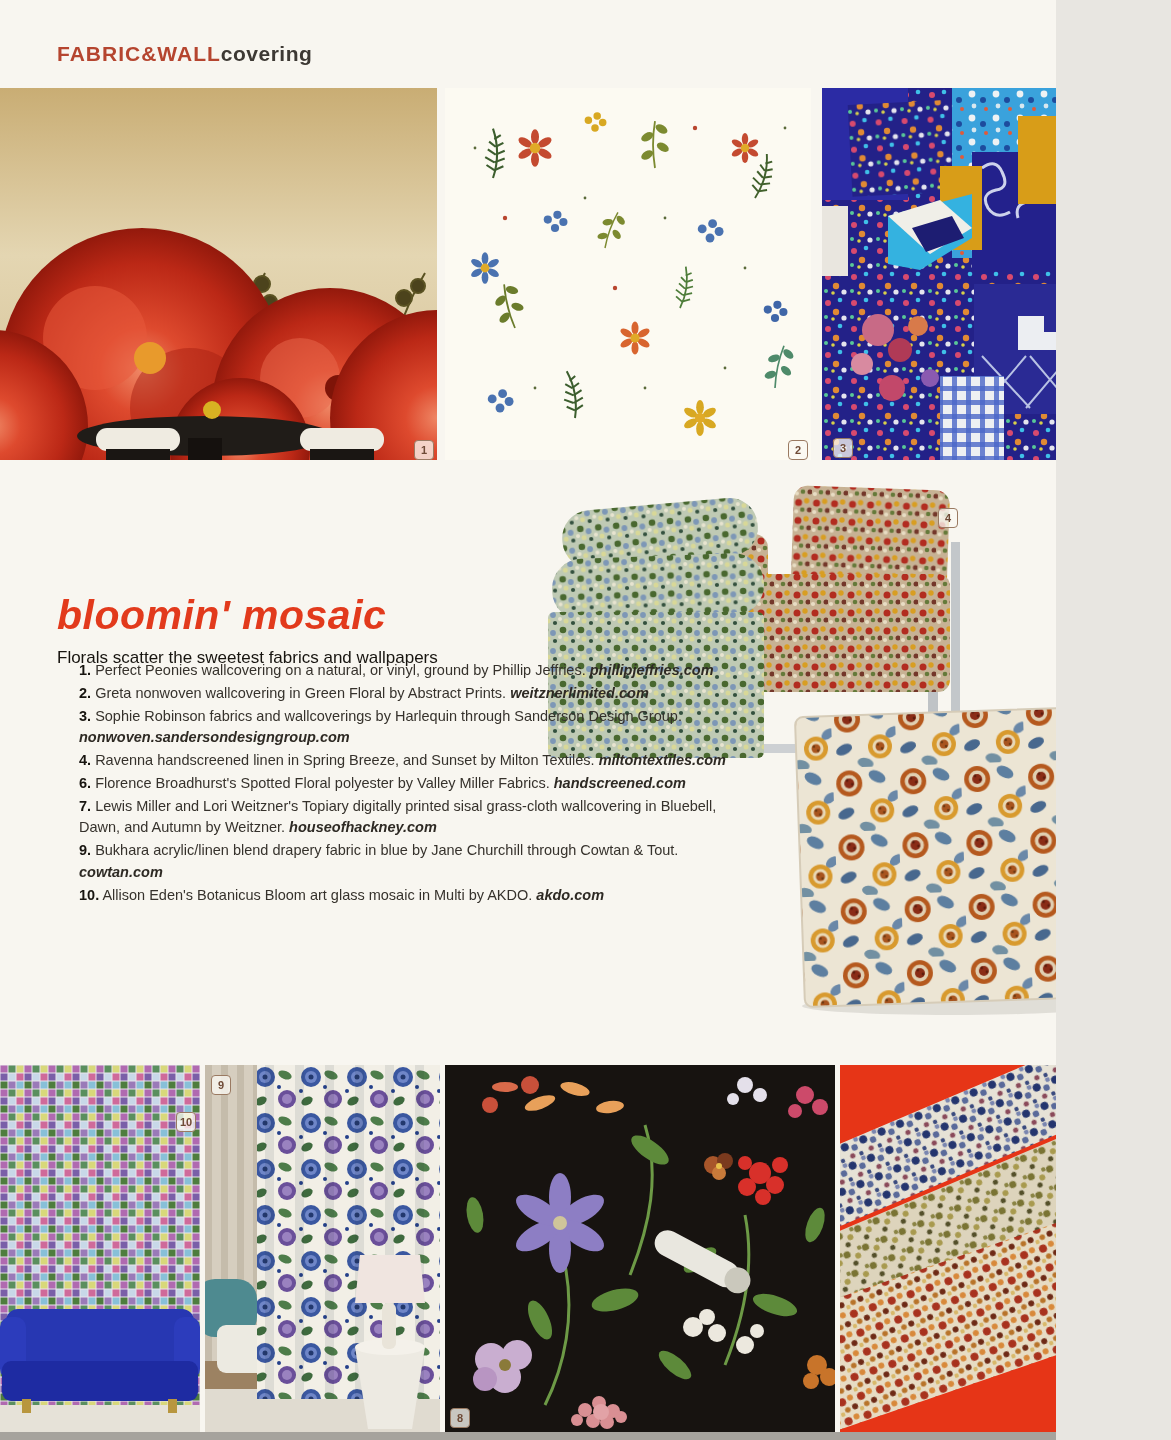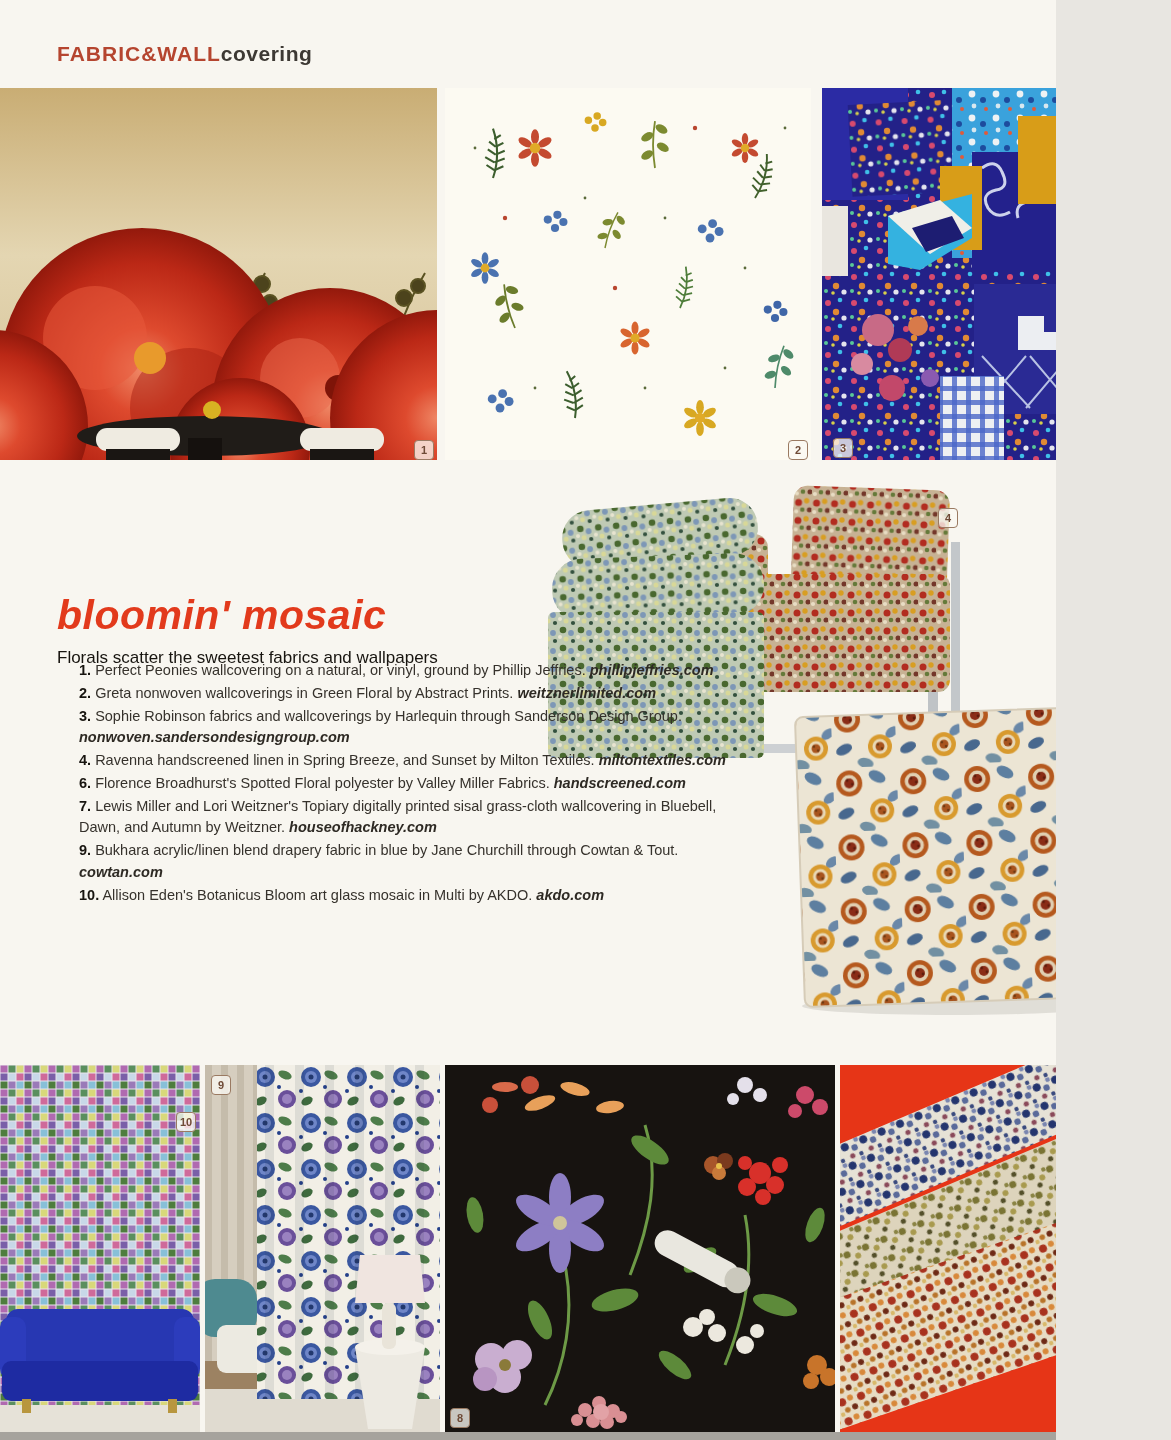--- a/index.html
+++ b/index.html
@@ -268,21 +268,21 @@
         <rect x="28" y="12" width="300" height="290" rx="8" fill="url(#pp)" stroke="#d6ccb8" stroke-width="2"></rect>
       </g>
     </svg>
   </div>
 
   <div class="abs title">bloomin' mosaic</div>
   <div class="abs subtitle">Florals scatter the sweetest fabrics and wallpapers</div>
 
   <div class="abs itemlist">
     <div class="item"><b>1.</b> <span>Perfect Peonies wallcovering on a natural, or vinyl, ground by Phillip Jeffries. </span><i class="url">phillipjeffries.com</i></div>
-    <div class="item"><b>2.</b> <span>Greta nonwoven wallcoverings in Green Floral by Abstract Prints. </span><i class="url">weitznerlimited.com</i></div>
+    <div class="item"><b>2.</b> <span>Greta nonwoven wallcovering in Green Floral by Abstract Prints. </span><i class="url">weitznerlimited.com</i></div>
     <div class="item"><b>3.</b> <span>Sophie Robinson fabrics and wallcoverings by Harlequin through Sanderson Design Group. </span><i class="url">nonwoven.sandersondesigngroup.com</i></div>
     <div class="item"><b>4.</b> <span>Ravenna handscreened linen in Spring Breeze, and Sunset by Milton Textiles. </span><i class="url">miltontextiles.com</i></div>
     <div class="item"><b>6.</b> <span>Florence Broadhurst's Spotted Floral polyester by Valley Miller Fabrics. </span><i class="url">handscreened.com</i></div>
     <div class="item"><b>7.</b> <span>Lewis Miller and Lori Weitzner's Topiary digitally printed sisal grass-cloth wallcovering in Bluebell, Dawn, and Autumn by Weitzner. </span><i class="url">houseofhackney.com</i></div>
     <div class="item"><b>9.</b> <span>Bukhara acrylic/linen blend drapery fabric in blue by Jane Churchill through Cowtan &amp; Tout. </span><i class="url">cowtan.com</i></div>
     <div class="item"><b>10.</b> <span>Allison Eden's Botanicus Bloom art glass mosaic in Multi by AKDO. </span><i class="url">akdo.com</i></div>
   </div>
 
   <div class="abs photo" style="left:0;top:1065px;width:200px;height:367px;">
     <svg viewBox="0 0 200 367" preserveAspectRatio="none">

